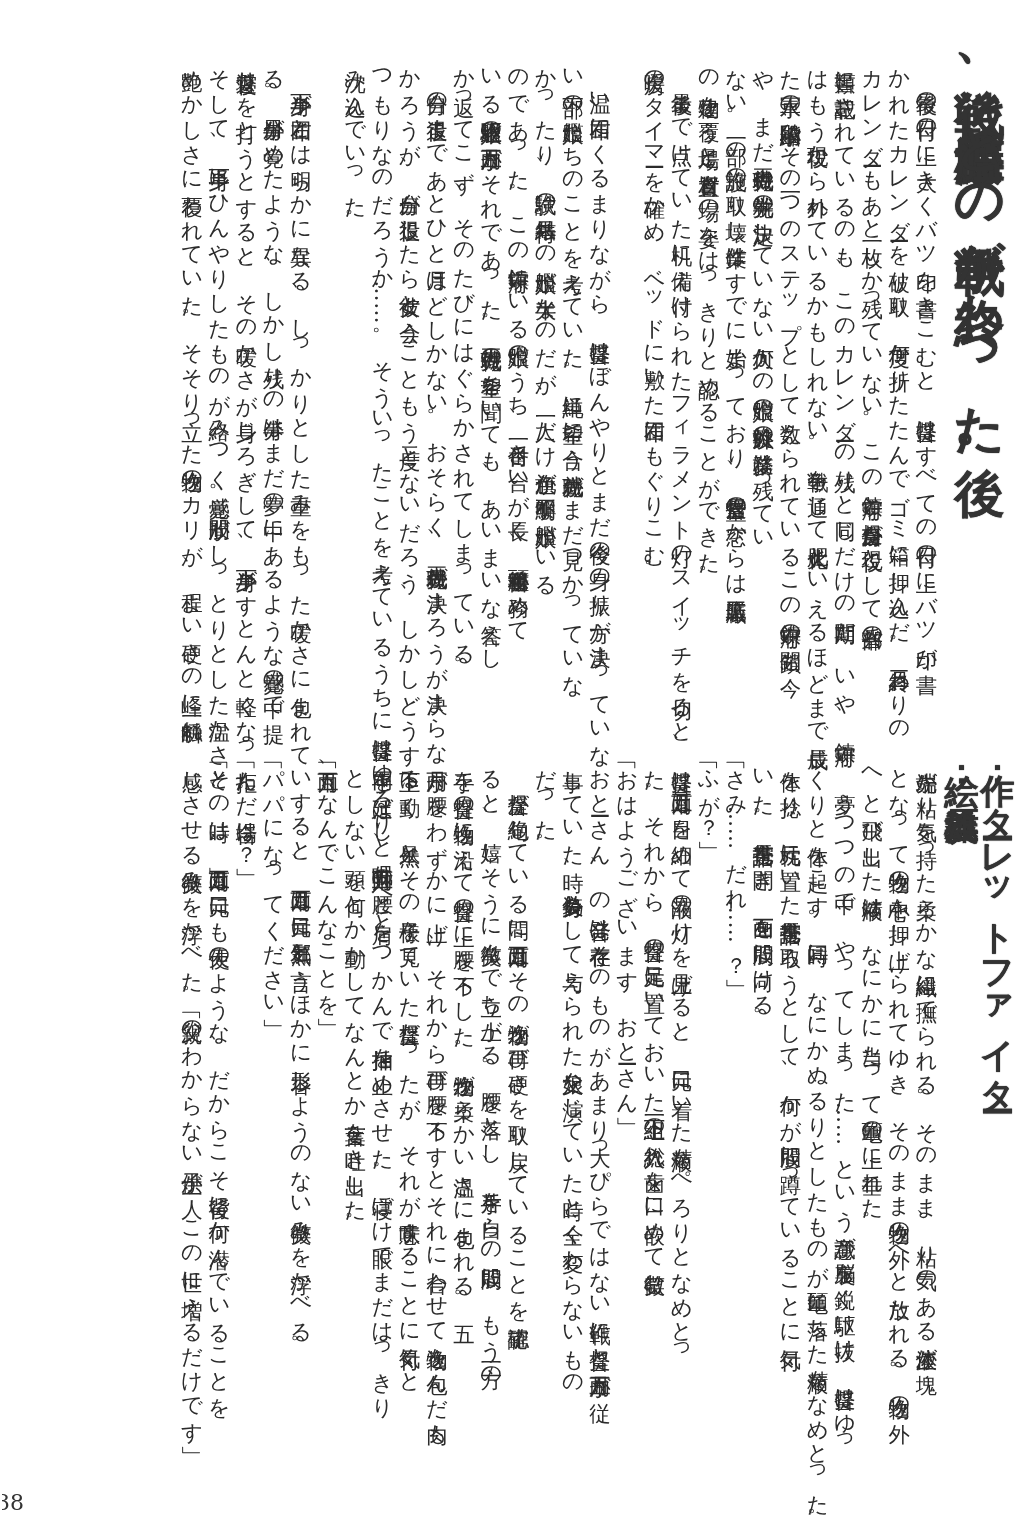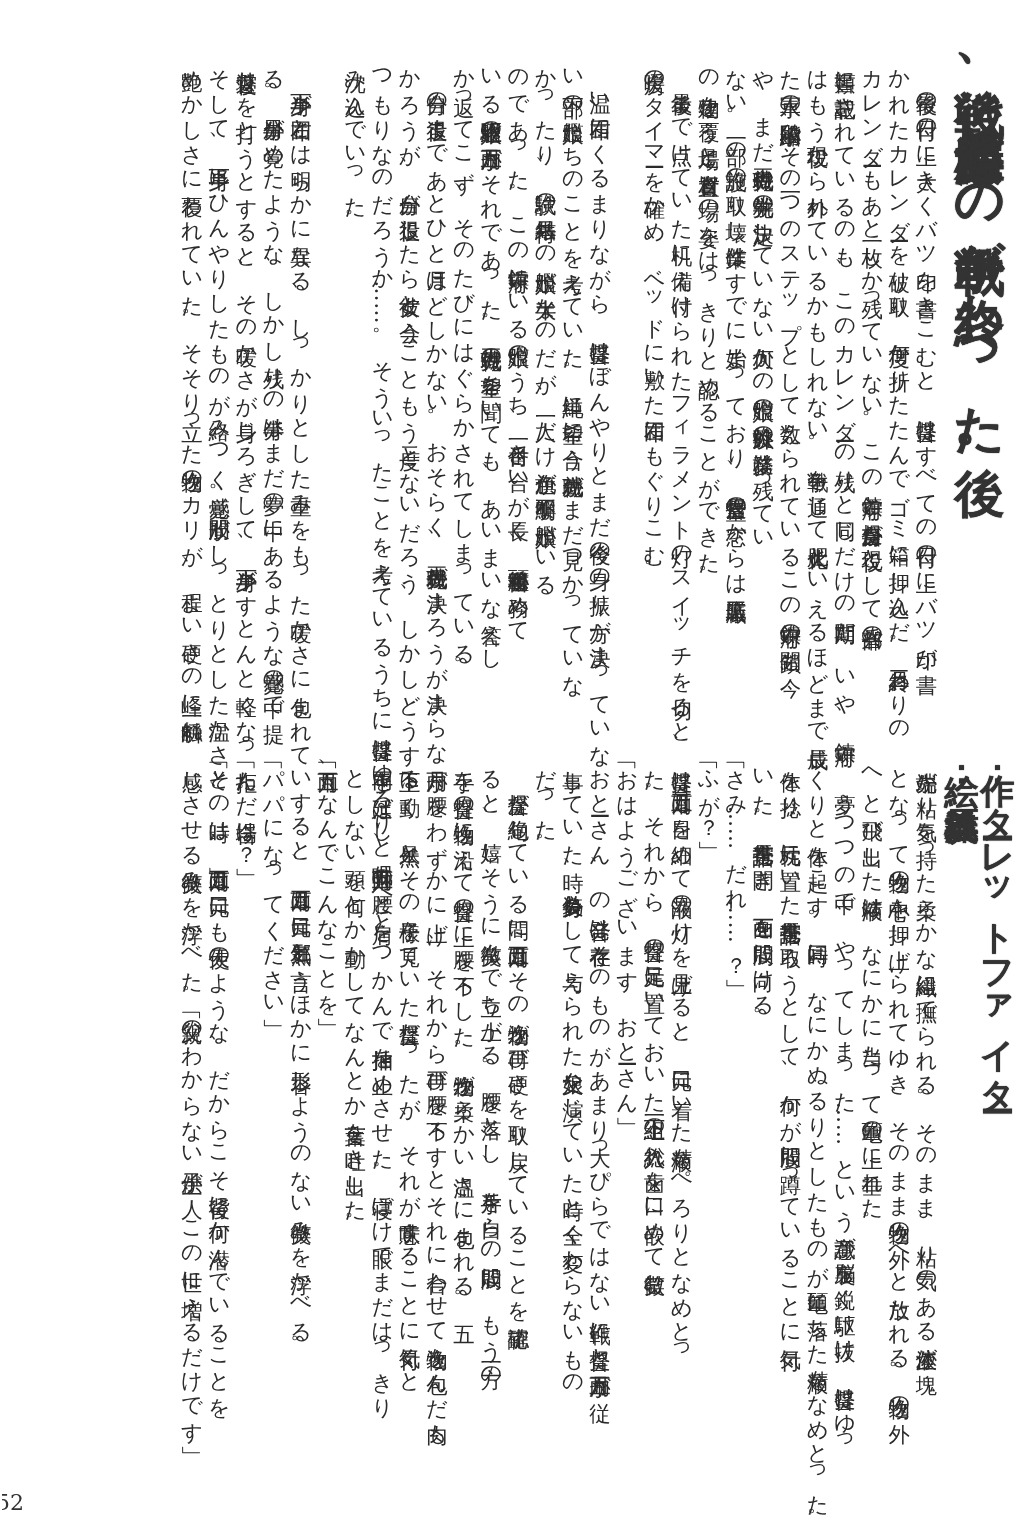--- a/index.html
+++ b/index.html
@@ -95,13 +95,13 @@
     <p>両手を延ばし、五月雨の腰と肩をつかんで抽挿を止めさせた。寝ぼけ眼でまだはっきり</p>
     <p>としない頭を何とか動かしてなんとか言葉を吐き出した。</p>
     <p>「五月雨、なんでこんなことを」</p>
     <p>　すると、五月雨は目元に無邪気と言うほかに形容しようのない微笑みを浮かべる。</p>
     <p>「パパになってください」</p>
     <p>「拒んだ場合は？」</p>
     <p>「その時は、」五月雨は口元にも天使のような、だからこそ背後に何か潜んでいることを</p>
     <p>感じさせる微笑みを浮かべた。「父親のわからない子供が一人、この世に増えるだけです」</p>
   </div>
 
-<div class="pagenum">52</div>
+<div class="pagenum">38</div>
 
 </body></html>

